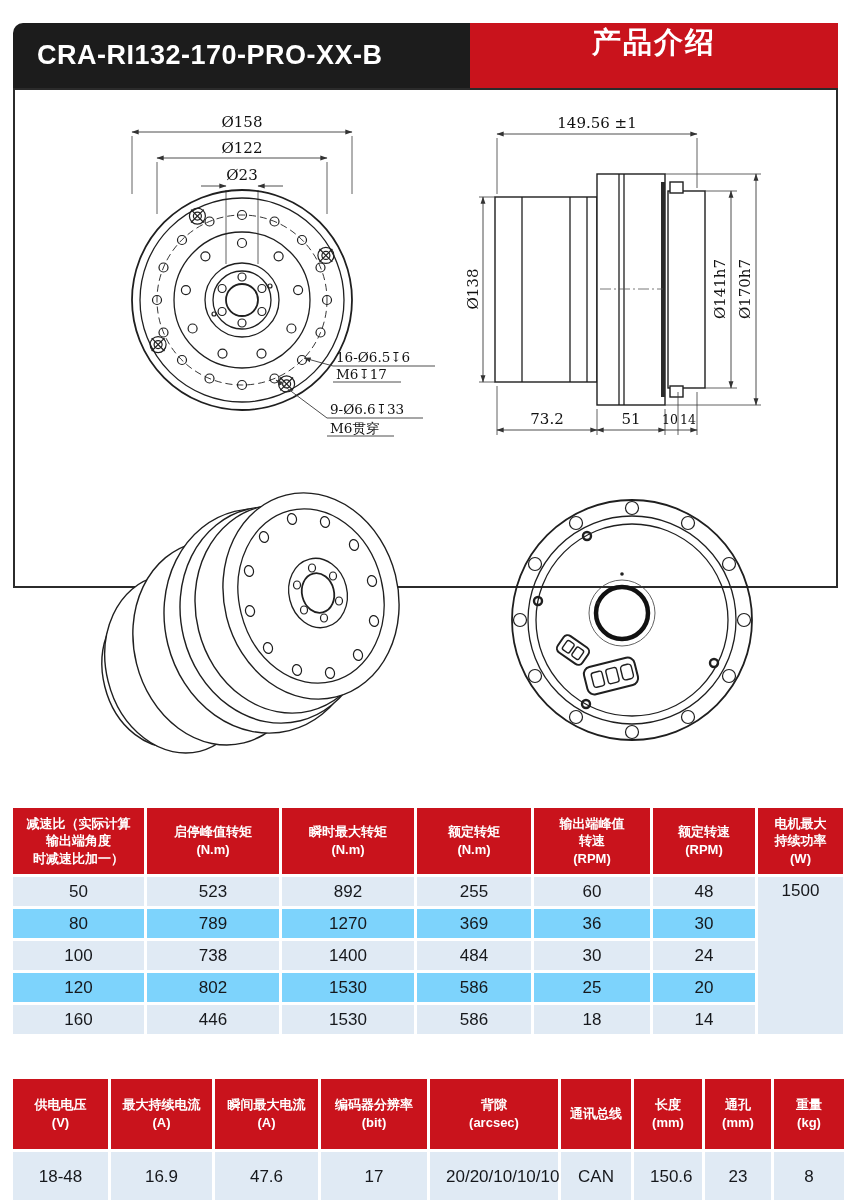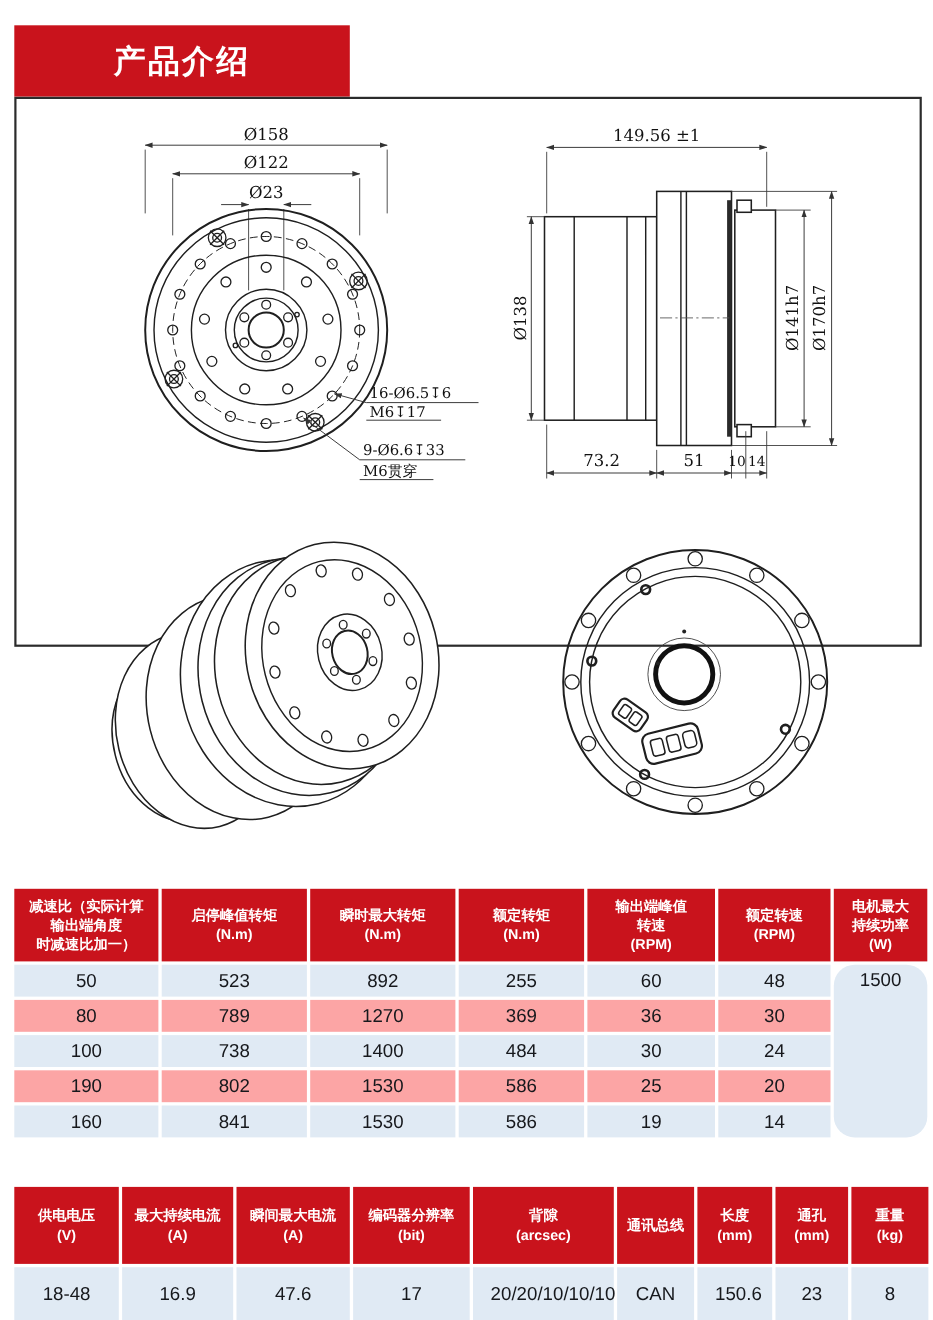--- a/index.html
+++ b/index.html
@@ -2,21 +2,21 @@
 <html><head>
 <meta charset="utf-8">
 <style>
   html,body{margin:0;padding:0;background:#ffffff;}
   .page{position:relative;width:848px;height:1200px;background:#ffffff;overflow:hidden;
         font-family:"Liberation Sans", sans-serif;}
   
   .hdr{position:absolute;left:13px;top:23px;width:825px;height:65px;display:flex;}
   .hdr-black{flex:1;background:#1c1c1c;border-radius:10px 0 0 0;display:flex;align-items:center;}
   .hdr-black .title{color:#ffffff;font-size:27px;font-weight:600;padding-left:24px;letter-spacing:.5px;}
-  .hdr-red{width:305px;display:flex;align-items:center;justify-content:center;}
+  .hdr-red{width:368px;display:flex;justify-content:center;}
   .hdr-red .badge{color:#ffffff;font-size:29px;font-weight:700;letter-spacing:2px;}
   
   .panel{position:absolute;left:13px;top:88px;width:825px;height:500px;background:#ffffff;
          border:2px solid #2b2b2b;box-sizing:border-box;}
   .panel svg{display:block;}
   .ln{stroke:#1f1f1f;fill:none;stroke-width:1.3;}
   .lnf{stroke:#1f1f1f;fill:#ffffff;stroke-width:1.4;}
   .thk{stroke:#1f1f1f;fill:none;stroke-width:1.8;}
   .hole{stroke:#1f1f1f;fill:none;stroke-width:1.2;}
   .holeb{stroke:#1f1f1f;fill:none;stroke-width:2.4;}
@@ -31,29 +31,32 @@
   .tblwrap{position:absolute;left:10px;width:828px;}
   table{border-collapse:separate;border-spacing:3px;width:100%;table-layout:fixed;}
   th{background:#c9131c;color:#ffffff;font-size:13px;font-weight:700;text-align:center;
      vertical-align:middle;white-space:pre-line;line-height:1.35;padding:2px 1px;}
   td{color:#16181c;font-size:17px;text-align:center;vertical-align:middle;padding:0 16px;}
   .spec th{height:62px;}
   .spec td{height:29px;}
   .info th{height:66px;}
   .info td{height:50px;}
   tr.r-light td{background:#e0eaf4;}
-  tr.r-dark td{background:#fca5a5;}
-  td.merged{background:#e0eaf4;vertical-align:top;padding-top:4px;border-radius:19px;}
+  tr.r-dark td{background:#7dd3fc;}
+  td.merged{background:#e0eaf4;vertical-align:top;padding-top:4px;}
 </style>
 </head>
 <body>
 
 <div class="page">
 
   <div class="hdr">
+    <div class="hdr-black">
+      <span class="title">CRA-RI132-170-PRO-XX-B</span>
+    </div>
     <div class="hdr-red" style="background:#c9131c;">
       <span class="badge">产品介绍</span>
     </div>
   </div>
 
   <div class="panel">
     <svg width="821" height="694" viewBox="0 0 821 694">
       <defs>
         <marker id="arr" viewBox="0 0 10 10" refX="9.3" refY="5" markerWidth="8" markerHeight="8" orient="auto-start-reverse">
           <path d="M0,1.6 L10,5 L0,8.4 z" fill="#333"></path>
@@ -344,33 +347,33 @@
         </tr>
         <tr class="r-light">
           <td>100</td>
           <td>738</td>
           <td>1400</td>
           <td>484</td>
           <td>30</td>
           <td>24</td>
         </tr>
         <tr class="r-dark">
-          <td>190</td>
+          <td>120</td>
           <td>802</td>
           <td>1530</td>
           <td>586</td>
           <td>25</td>
           <td>20</td>
         </tr>
         <tr class="r-light">
           <td>160</td>
-          <td>841</td>
+          <td>446</td>
           <td>1530</td>
           <td>586</td>
-          <td>19</td>
+          <td>18</td>
           <td>14</td>
         </tr>
       </tbody>
     </table>
   </div>
 
   <div class="tblwrap" style="top:1076px;">
     <table class="info">
       <colgroup>
         <col style="width:95px">

